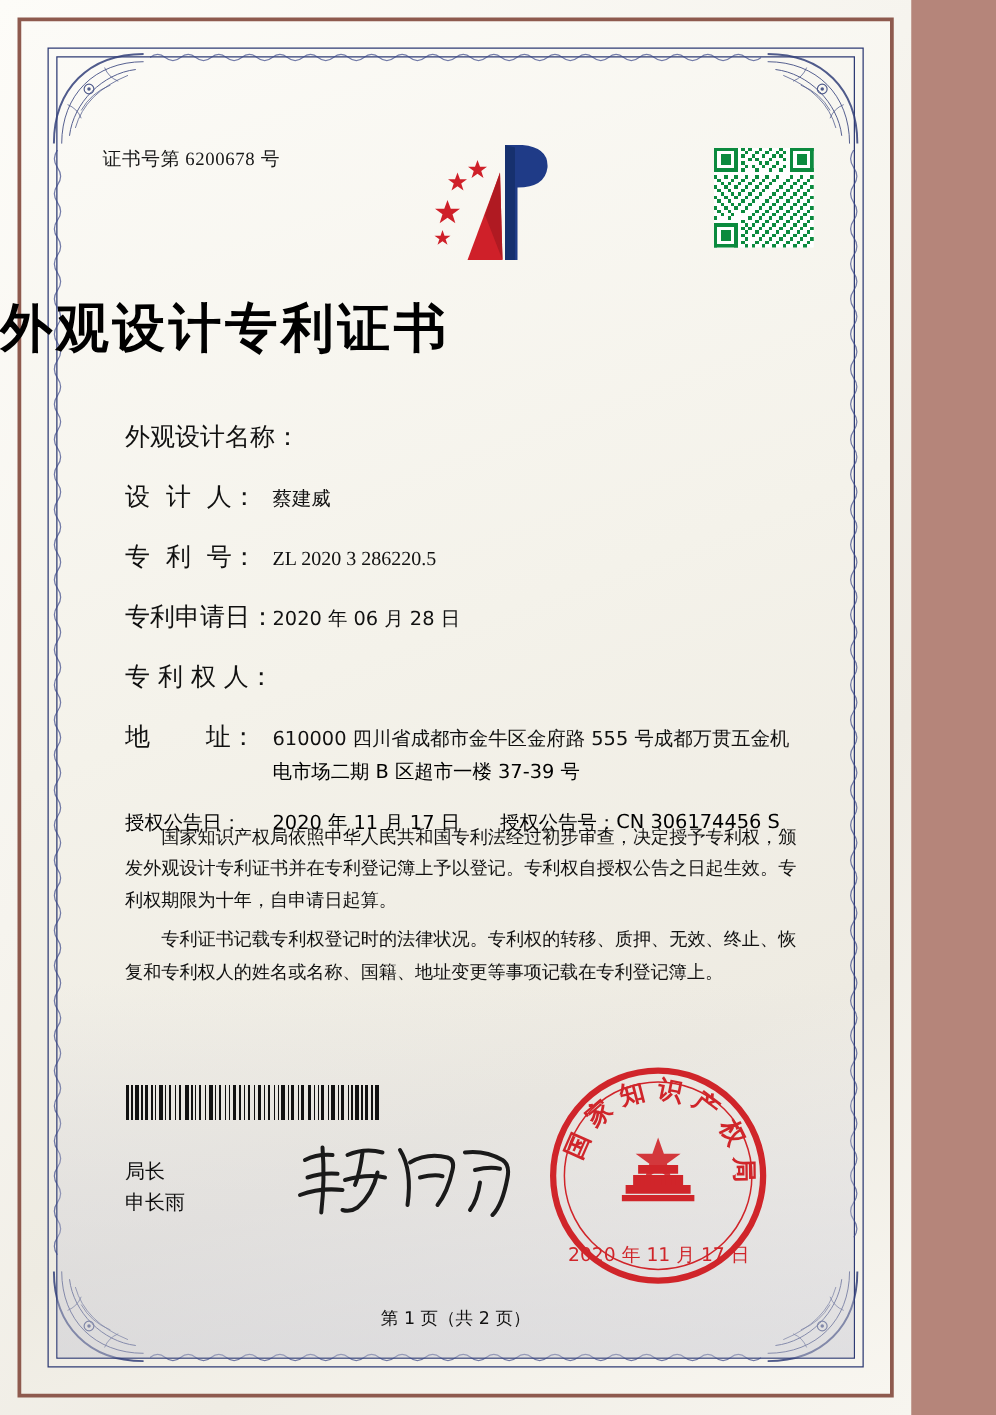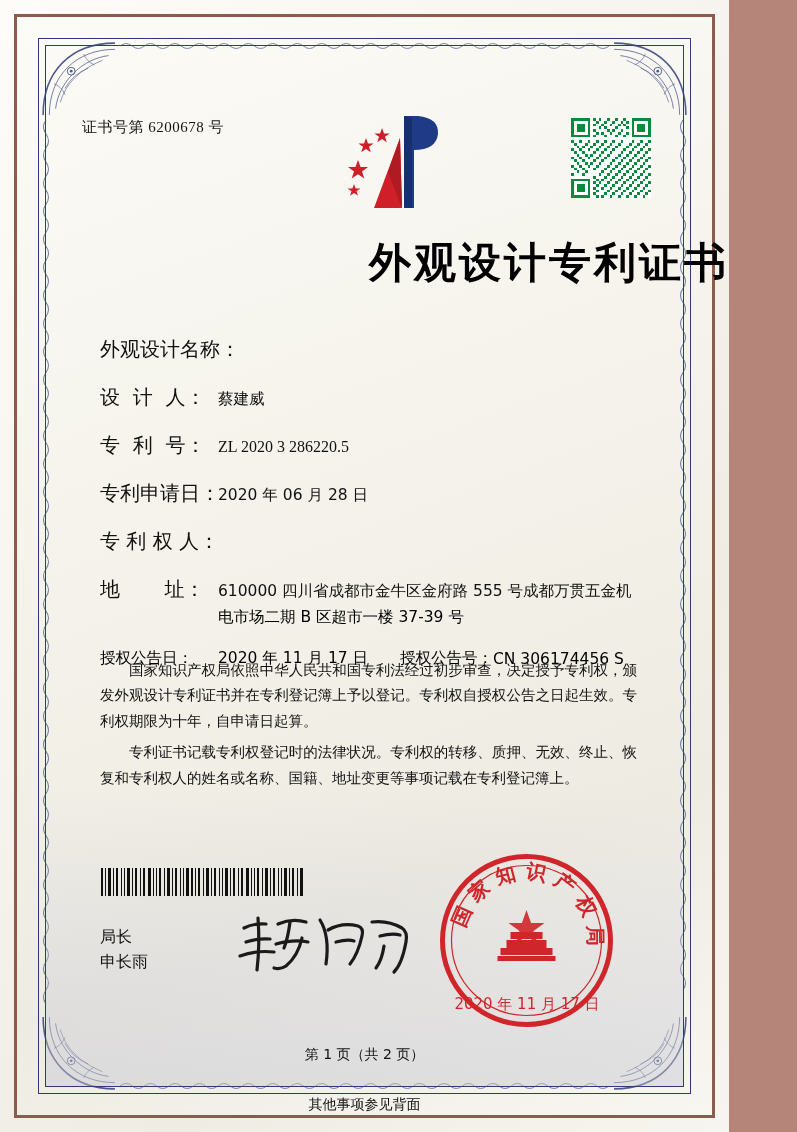--- a/index.html
+++ b/index.html
@@ -91,21 +91,21 @@
     top: 118px;
     width: 80px;
     height: 80px;
   }
   .qr svg { width: 100%; height: 100%; display: block; }
 
   .title {
     position: absolute;
     left: 0; right: 0;
     top: 235px;
-    text-align: right;
+    text-align: left;
     font-size: 42px;
     font-weight: bold;
     letter-spacing: 3px;
     color: #000;
     font-family: "DejaVu Sans", "Liberation Sans", sans-serif;
   }
 
   .fields {
     position: absolute;
     left: 100px;
@@ -142,21 +142,21 @@
     margin-bottom: 20px;
     font-family: "DejaVu Sans", "Liberation Sans", sans-serif;
   }
   .row-two {
     display: flex;
     align-items: baseline;
     margin-bottom: 18px;
   }
   .row-two .half {
     display: flex;
-    align-items: center;
+    align-items: flex-start;
   }
   .row-two .half.left { width: 300px; flex: 0 0 300px;}
   .row-two .lab {
     width: 118px;
     flex: 0 0 118px;
     white-space: pre;
     font-family: "DejaVu Sans", "Liberation Sans", sans-serif;
     font-size: 15.5px;
   }
   .row-two .lab2 {
@@ -745,14 +745,13 @@
         <path id="sealArc" d="M 92.5 92.5 m -62 0 a 62 62 0 1 1 124 0"></path>
       </defs>
       <text font-family="'DejaVu Sans','Liberation Sans',sans-serif" font-size="20" font-weight="bold" fill="#d0252a" letter-spacing="8">
         <textPath href="#sealArc" startOffset="6%">国家知识产权局</textPath>
       </text>
     </svg>
   </div>
   <div class="seal-date">2020 年 11 月 17 日</div>
 
   <div class="page-num">第 1 页（共 2 页）</div>
-  <div class="footer-note">其他事项参见背面</div>
 </div>
 
 </body></html>

